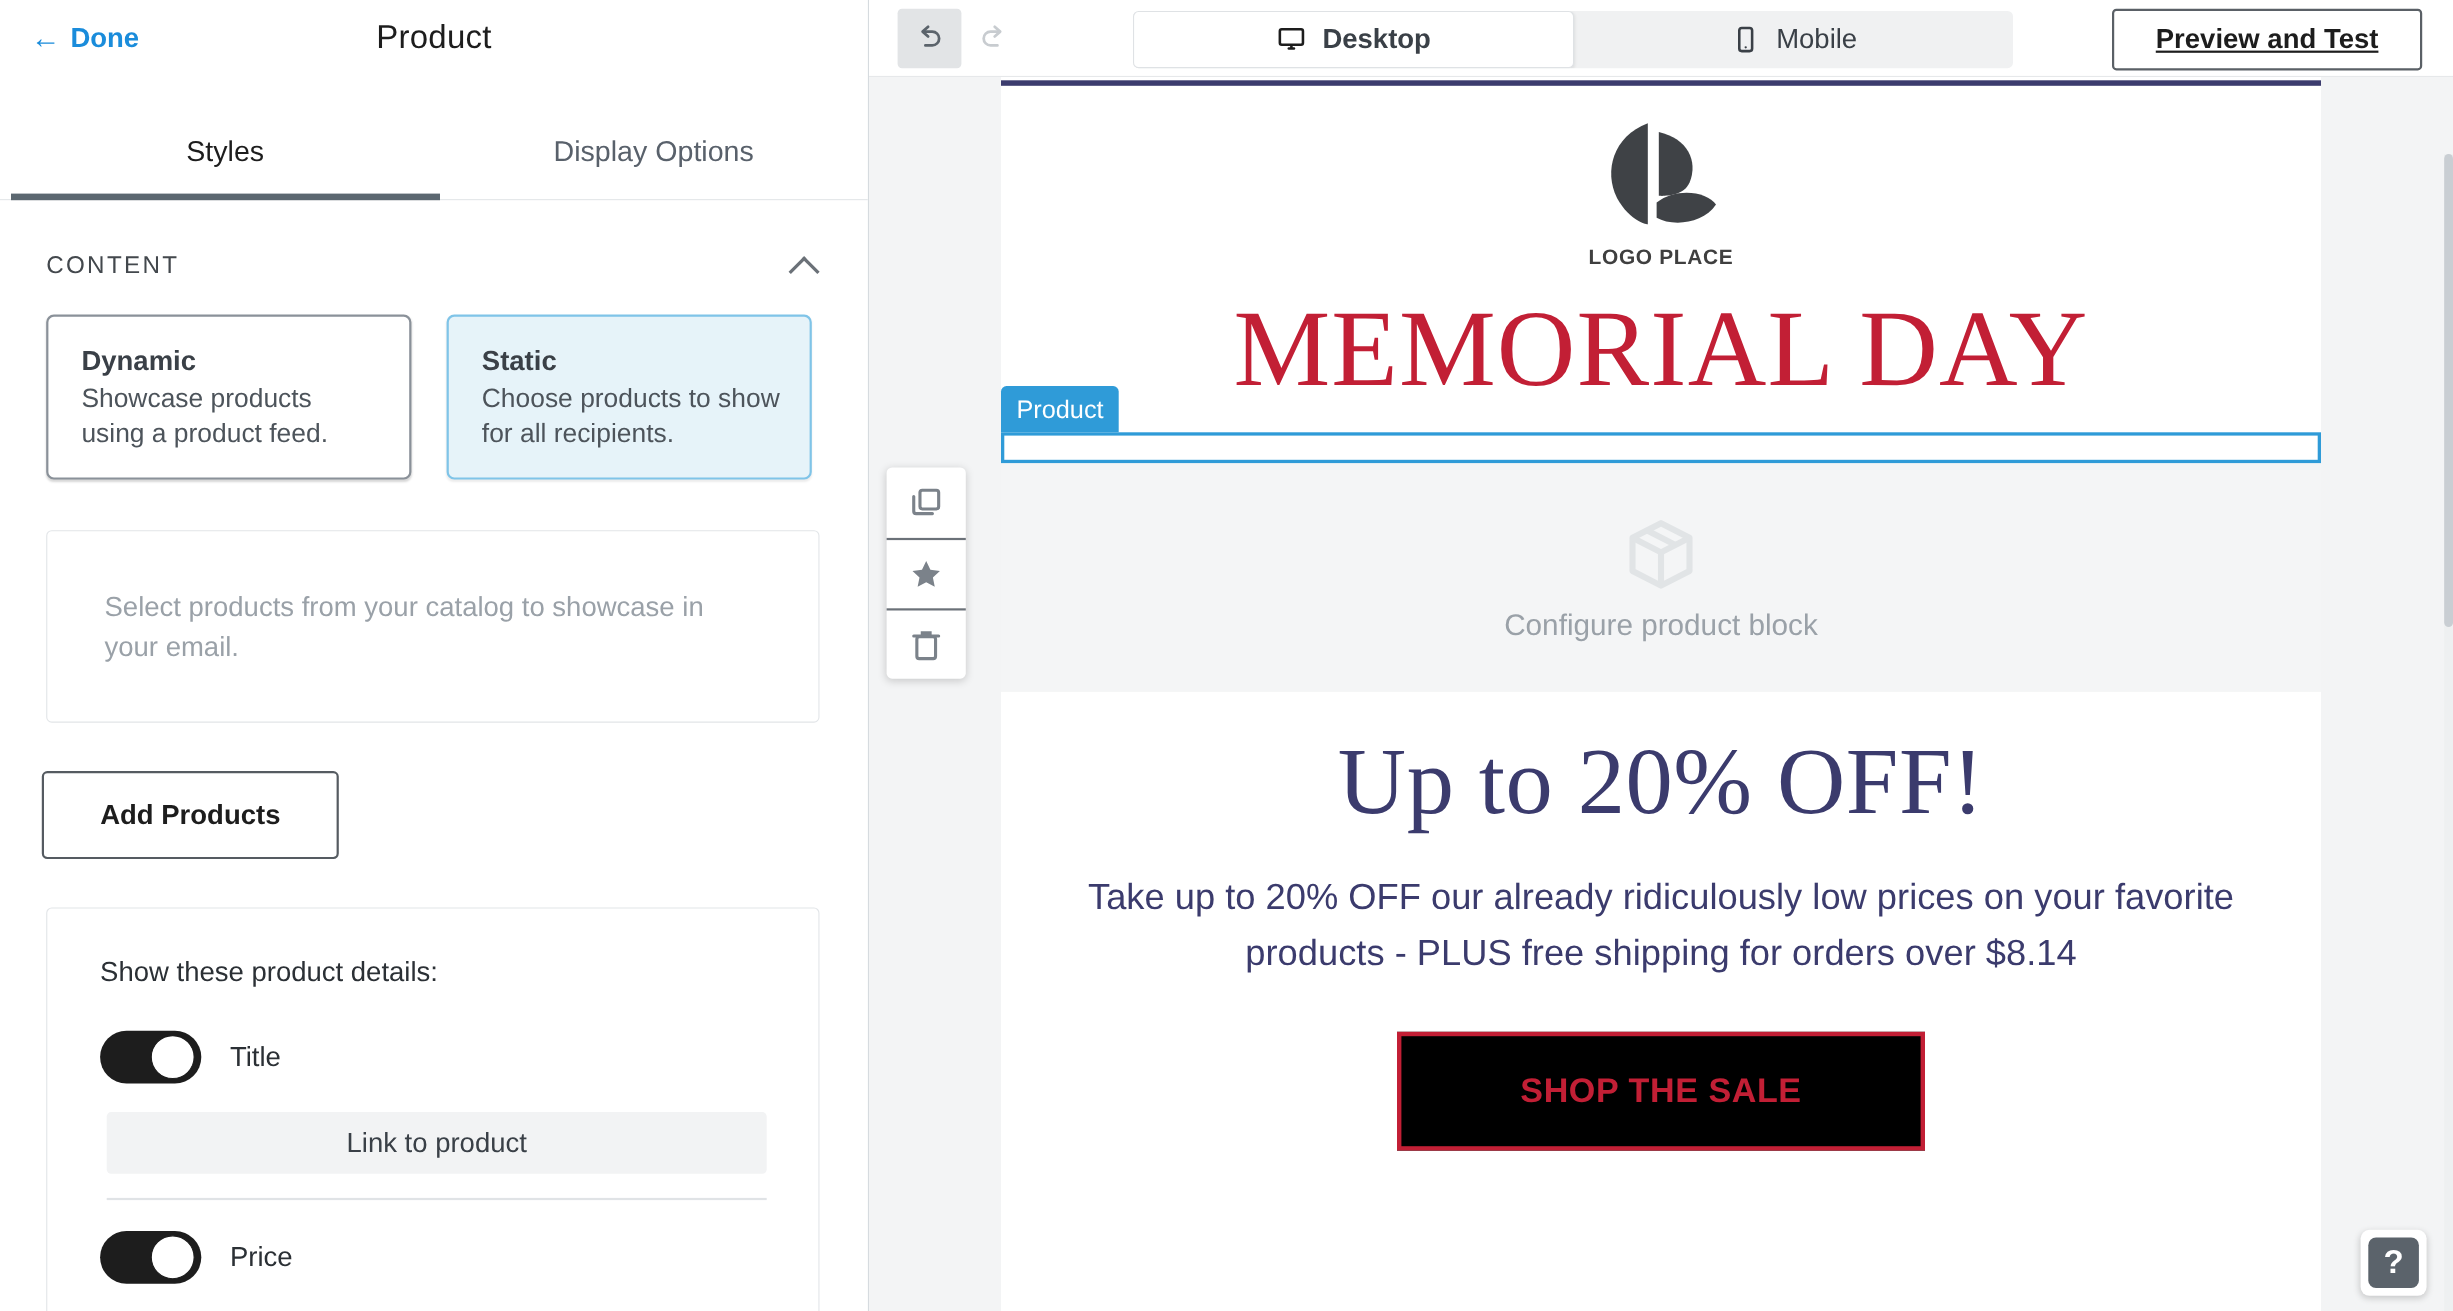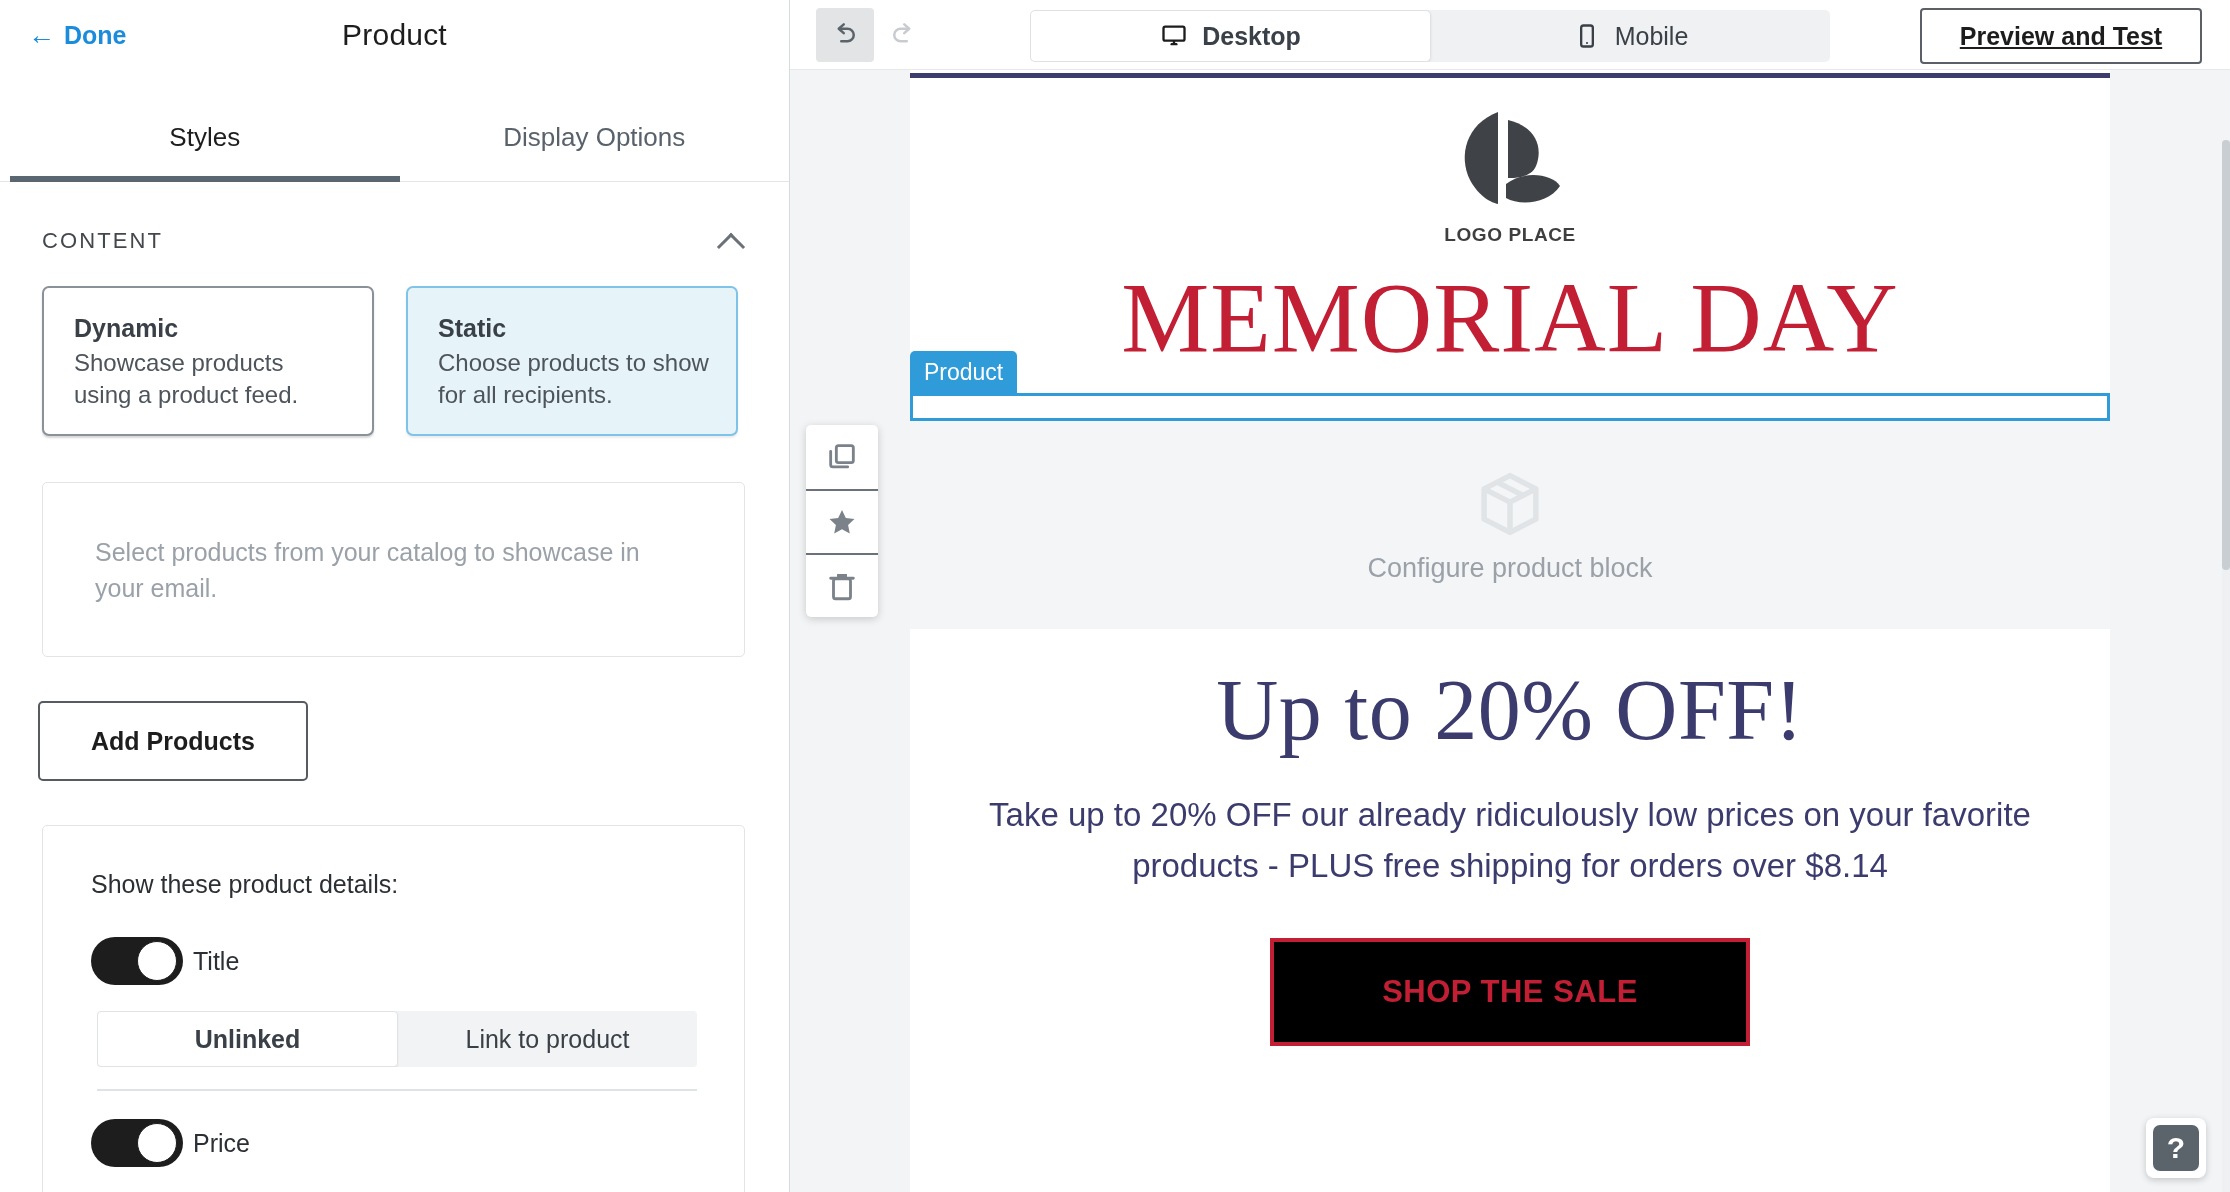--- a/index.html
+++ b/index.html
@@ -96,21 +96,21 @@
     display: flex; align-items: center; justify-content: center;
   }
 
   .details-card {
     margin: 44px 44px 0 42px;
     border: 1px solid #e2e5e8; border-radius: 5px;
     padding: 44px 0 0 48px; min-height: 430px;
   }
   .details-title { font-size: 25px; color: #2b3035; margin-bottom: 38px; }
 
-  .toggle-row { display: flex; align-items: center; gap: 10px; margin-bottom: 26px; }
+  .toggle-row { display: flex; align-items: center; gap: 26px; margin-bottom: 26px; }
   .toggle {
     width: 92px; height: 48px; border-radius: 24px; background: #1d1d1d;
     position: relative; flex: 0 0 92px; cursor: pointer;
   }
   .toggle .knob {
     position: absolute; top: 4px; left: 46px; width: 40px; height: 40px;
     border-radius: 50%; background: #fff; border: 1px solid #1d1d1d;
   }
   .toggle.off { background: #8e949c; }
   .toggle.off .knob { left: 4px; border-color: #8e949c; }
@@ -301,21 +301,20 @@
         <div class="details-title">Show these product details:</div>
 
         <div class="toggle-row">
           <div class="toggle">
               <div class="knob"></div>
             </div>
           <div class="toggle-label">Title</div>
         </div>
 
         <div class="seg">
-          <div class="seg-item active">Unlinked</div>
           <div class="seg-item">Link to product</div>
         </div>
         <div class="divider"></div>
 
         <div class="toggle-row">
           <div class="toggle">
               <div class="knob"></div>
             </div>
           <div class="toggle-label">Price</div>
         </div>

